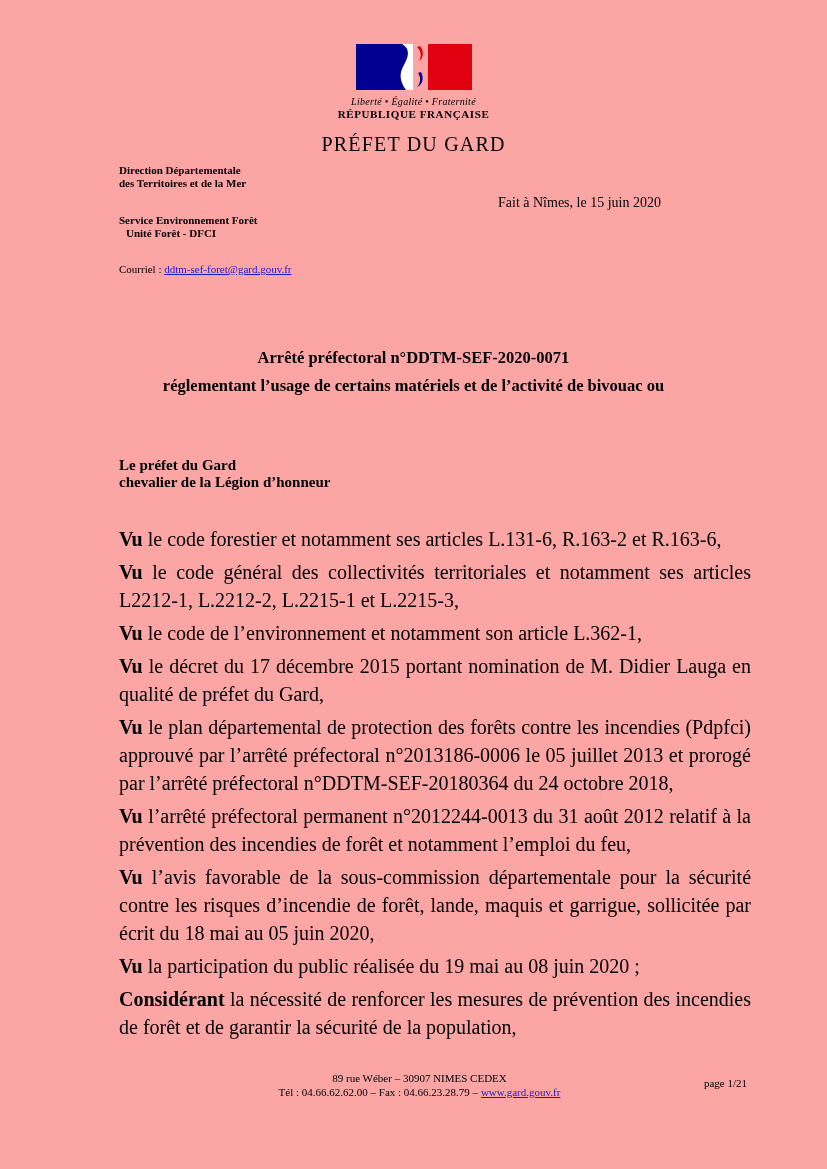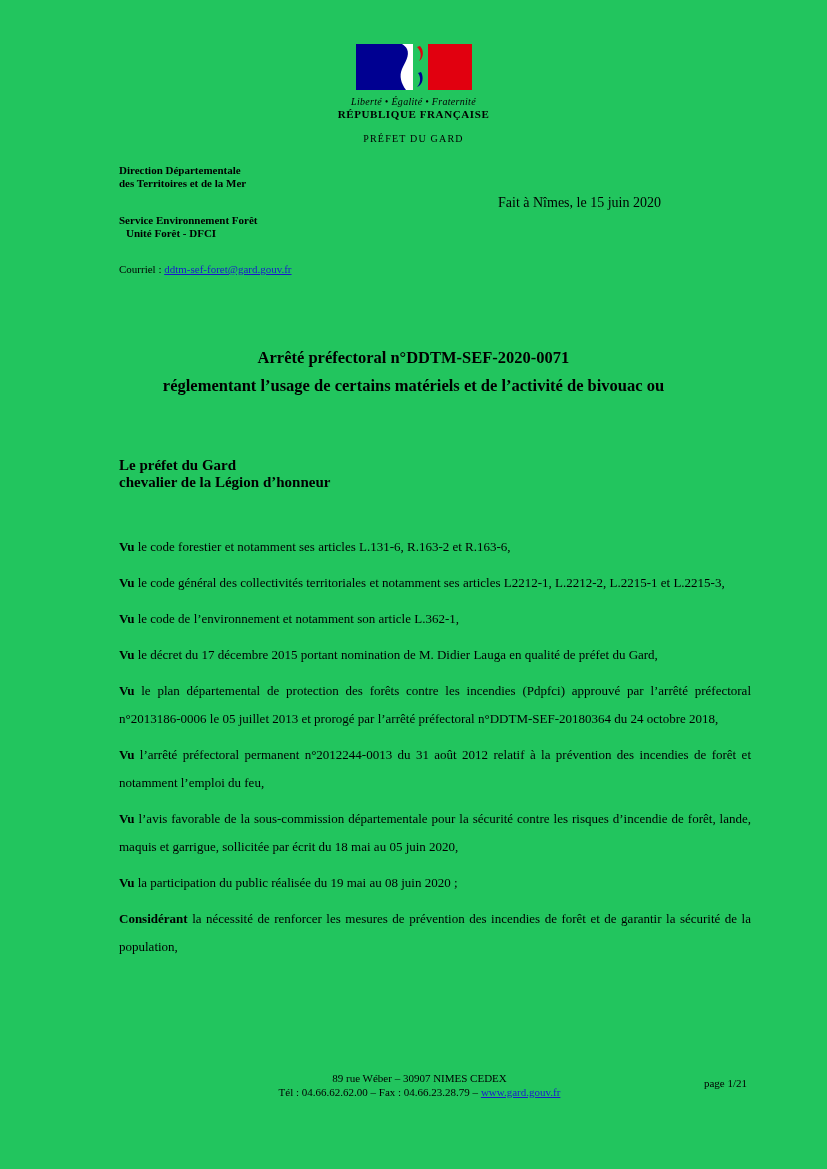--- a/index.html
+++ b/index.html
@@ -4,52 +4,52 @@
 <style>
   html, body {
     margin: 0;
     padding: 0;
     background: #ffffff;
   }
   .page {
     position: relative;
     width: 827px;
     height: 1169px;
-    background: #22c55e;
+    background: #fca5a5;
     margin: 0 auto;
     font-family: "Liberation Serif", "DejaVu Serif", serif;
     color: #000000;
     overflow: hidden;
   }
   .abs { position: absolute; }
   .center { left: 0; right: 0; text-align: center; }
 
   .logo-block { top: 44px; }
   .motto { font-size: 10px; font-style: italic; margin-top: 2px; letter-spacing: 0.3px; }
   .republic { font-size: 11px; font-weight: bold; letter-spacing: 0.6px; margin-top: 1px; }
 
-  .prefet { top: 133px; font-size: 10px; letter-spacing: 1.2px; }
+  .prefet { top: 133px; font-size: 20px; letter-spacing: 1.2px; }
 
   .dept { left: 119px; top: 164px; font-size: 11px; font-weight: bold; line-height: 13px; }
   .dateline { left: 470px; top: 195px; font-size: 14px; margin-left: 28px; }
   .service { left: 119px; top: 214px; font-size: 11px; font-weight: bold; line-height: 13px; }
   .service .indent { padding-left: 7px; }
   .courriel { left: 119px; top: 263px; font-size: 11px; }
 
   a.link { color: #1a1ace; text-decoration: underline; cursor: pointer; }
 
   .doc-title {
     top: 344px; left: 88px; right: 88px;
     text-align: center; font-size: 16.5px; font-weight: bold; line-height: 28px;
   }
 
   .salutation { left: 119px; top: 457px; font-size: 15px; font-weight: bold; line-height: 17px; }
 
   .body-text { left: 119px; top: 525px; width: 632px; }
-  .body-text p { margin: 8px 0 5px 0; font-size: 13px; line-height: 28px; text-align: justify; }
+  .body-text p { margin: 0 0 5px 0; font-size: 20px; line-height: 28px; text-align: justify; }
   .body-text .lead { font-weight: bold; }
 
   .footer { top: 1071px; font-size: 11px; line-height: 14px; padding-left: 12px; }
   .page-num { top: 1077px; right: 80px; font-size: 11px; }
 </style>
 </head>
 <body>
 
 <div class="page">
 

